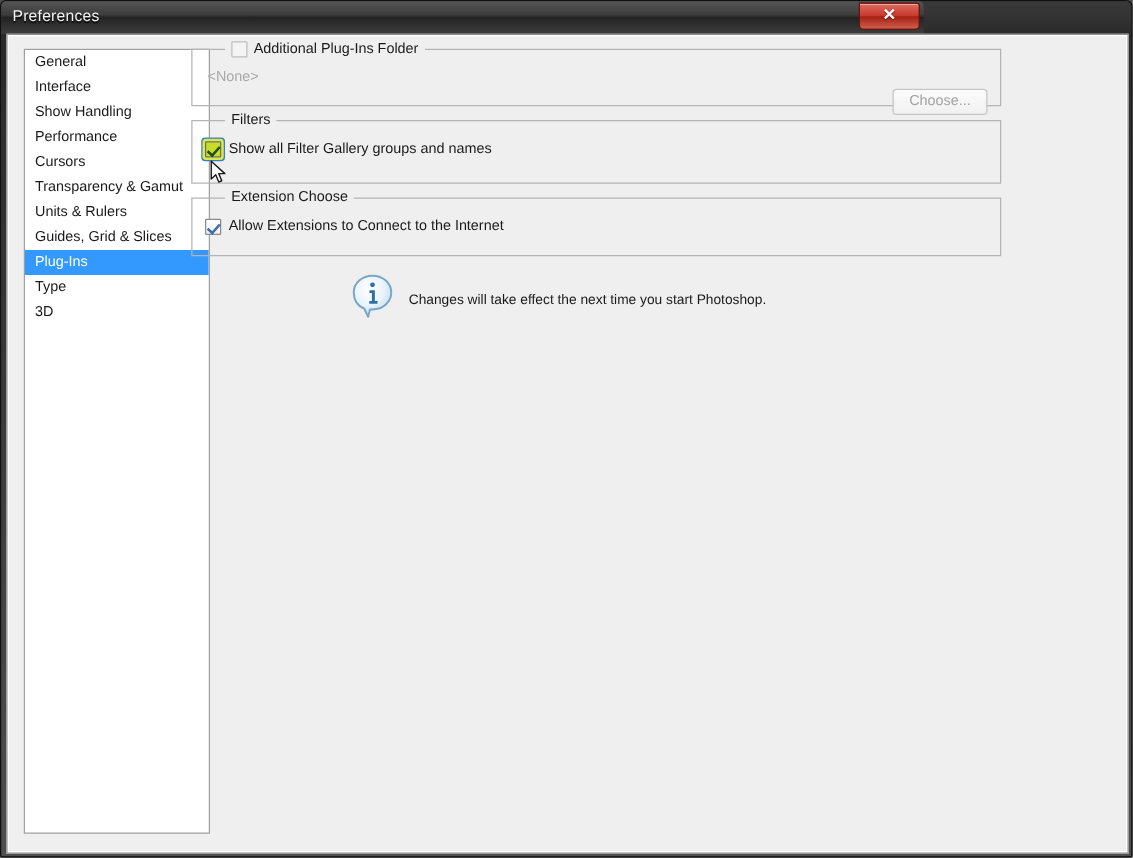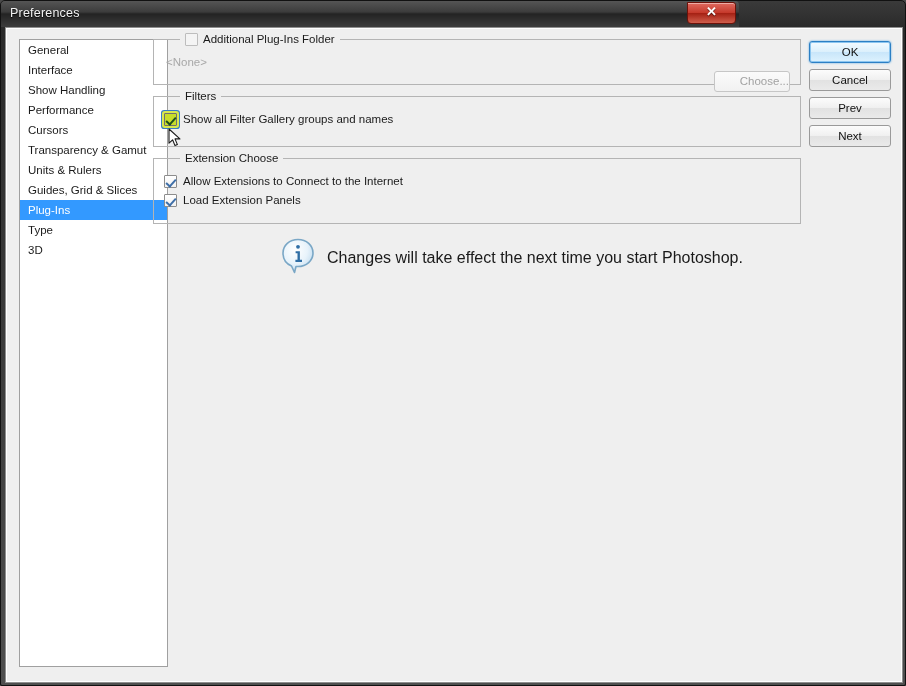--- a/index.html
+++ b/index.html
@@ -210,36 +210,36 @@
     color: #a8a8a8;
   }
   #choose-btn {
     width: 76px; height: 21px;
     box-sizing: border-box;
     border: 1px solid #c6c6c6;
     border-radius: 3px;
     background: linear-gradient(to bottom, #fbfbfb 0%, #f1f1f1 100%);
     color: #a2a2a2;
     font-size: 11.5px;
-    text-align: right;
+    text-align: center;
     line-height: 19px;
     cursor: default;
     font-family: "Liberation Sans", sans-serif;
     margin-top: 39px;
   }
 
   
   #note {
     display: flex;
     align-items: center;
     gap: 12px;
     margin: 14px 0 0 128px;
   }
   #note-text {
-    font-size: 16px;
+    font-size: 11px;
     color: #1a1a1a;
   }
 
   
   #cursor {
     position: absolute;
     left: 167px; top: 127px;
     width: 14px; height: 20px;
     pointer-events: none;
   }
@@ -265,26 +265,20 @@
     <div class="side-item">Performance</div>
     <div class="side-item">Cursors</div>
     <div class="side-item">Transparency &amp; Gamut</div>
     <div class="side-item">Units &amp; Rulers</div>
     <div class="side-item">Guides, Grid &amp; Slices</div>
     <div class="side-item selected">Plug-Ins</div>
     <div class="side-item">Type</div>
     <div class="side-item">3D</div>
   </div>
 
-  <div id="buttons">
-    <div class="btn primary">OK</div>
-    <div class="btn">Cancel</div>
-    <div class="btn">Prev</div>
-    <div class="btn">Next</div>
-  </div>
 
   <div id="content">
 
     <div class="group">
       <div class="legend">
         <span class="cb disabled"></span>
         <span>Additional Plug-Ins Folder</span>
       </div>
       <div id="plugin-folder-body">
         <div id="folder-path">&lt;None&gt;</div>
@@ -301,24 +295,20 @@
         </div>
       </div>
     </div>
 
     <div class="group">
       <div class="legend">Extension Choose</div>
       <div class="group-body">
         <div class="cb-row">
           <span class="cb checked"></span>
           <span class="cb-label">Allow Extensions to Connect to the Internet</span>
-        </div>
-        <div class="cb-row">
-          <span class="cb checked"></span>
-          <span class="cb-label">Load Extension Panels</span>
         </div>
       </div>
     </div>
 
     <div id="note">
       <span>
         <svg width="34" height="36" viewBox="0 0 34 36">
           <defs>
             <radialGradient id="ibg" cx="40%" cy="32%" r="75%">
               <stop offset="0%" stop-color="#ffffff"></stop>

